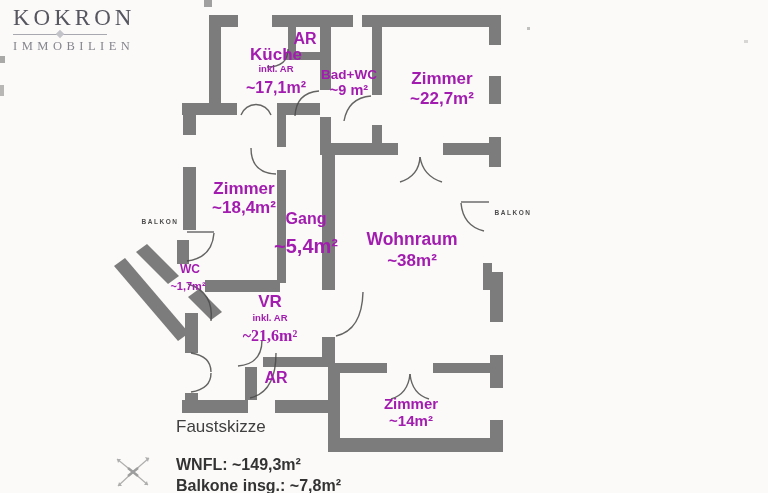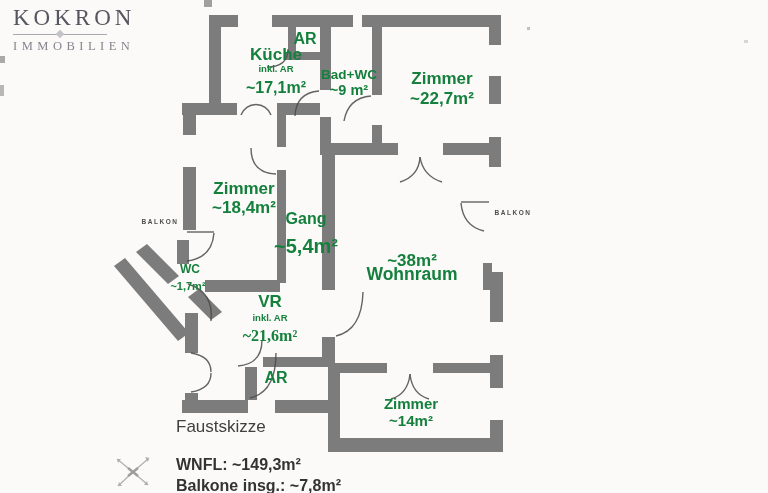--- a/index.html
+++ b/index.html
@@ -6,21 +6,21 @@
   #page{position:relative;width:768px;height:493px;background:#fbfaf8;overflow:hidden;
         font-family:"Liberation Sans",sans-serif;color:#3b3b3b;}
   
   .logo{position:absolute;left:13px;top:5px;width:110px;}
   .logo .brand{font-family:"Liberation Serif",serif;font-size:23px;letter-spacing:4px;color:#565660;}
   .logo .rule{position:relative;margin-top:3px;width:94px;height:1px;background:#a8a8b0;}
   .logo .rule .gem{position:absolute;left:44px;top:-3px;width:6px;height:6px;background:#c3c3ca;transform:rotate(45deg);}
   .logo .division{margin-top:4px;font-family:"Liberation Serif",serif;font-size:12.5px;letter-spacing:4.5px;color:#85858e;}
   
   svg.plan{position:absolute;left:0;top:0;z-index:1;}
-  .lbl{position:absolute;z-index:2;text-align:center;font-weight:bold;color:#15803d;line-height:1.05;}
+  .lbl{position:absolute;z-index:2;text-align:center;font-weight:bold;color:#a21caf;line-height:1.05;}
   .note{font-weight:bold;}
   .balkon{font-weight:bold;letter-spacing:1.5px;color:#4c4c4c;}
   .caption{position:absolute;z-index:2;font-weight:500;color:#404040;text-align:left;}
   .totals{position:absolute;z-index:2;font-weight:bold;font-size:16px;color:#333;}
   .totals .line{margin-bottom:3px;white-space:nowrap;}
   .speck{position:absolute;z-index:0;}
 </style>
 </head>
 <body>
 
@@ -161,21 +161,21 @@
 
   <div class="lbl" style="left:402px;top:70px;width:80px;font-size:17px;">Zimmer</div>
   <div class="lbl" style="left:402px;top:90px;width:80px;font-size:17px;">~22,7m²</div>
 
   <div class="lbl" style="left:202px;top:180px;width:84px;font-size:17px;">Zimmer</div>
   <div class="lbl" style="left:202px;top:199px;width:84px;font-size:17px;">~18,4m²</div>
 
   <div class="lbl" style="left:278px;top:201px;width:56px;font-size:16px;margin-top:10px;">Gang</div>
   <div class="lbl" style="left:272px;top:236px;width:68px;font-size:20px;">~5,4m²</div>
 
-  <div class="lbl" style="left:362px;top:230px;width:100px;font-size:17.5px;margin-top:35px;">Wohnraum</div>
+  <div class="lbl" style="left:362px;top:230px;width:100px;font-size:17.5px;">Wohnraum</div>
   <div class="lbl" style="left:362px;top:252px;width:100px;font-size:17px;">~38m²</div>
 
   <div class="lbl" style="left:168px;top:263px;width:44px;font-size:12px;">WC</div>
   <div class="lbl" style="left:162px;top:281px;width:52px;font-size:11px;">~1,7m²</div>
 
   <div class="lbl" style="left:240px;top:293px;width:60px;font-size:17px;">VR</div>
   <div class="lbl note" style="left:240px;top:313px;width:60px;font-size:9.5px;">inkl. AR</div>
   <div class="lbl" style="left:234px;top:328px;width:72px;font-size:16px;font-family:Liberation Serif, serif;">~21,6m²</div>
 
   <div class="lbl" style="left:248px;top:370px;width:56px;font-size:16px;">AR</div>

